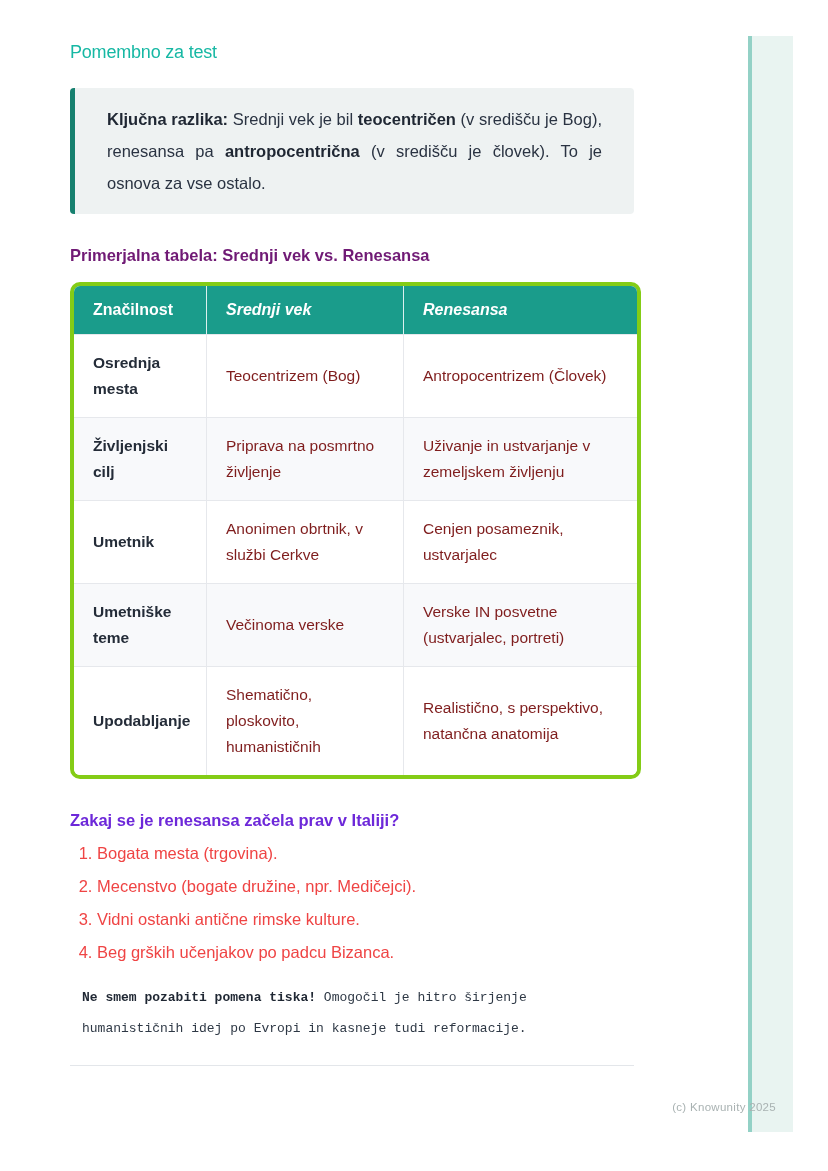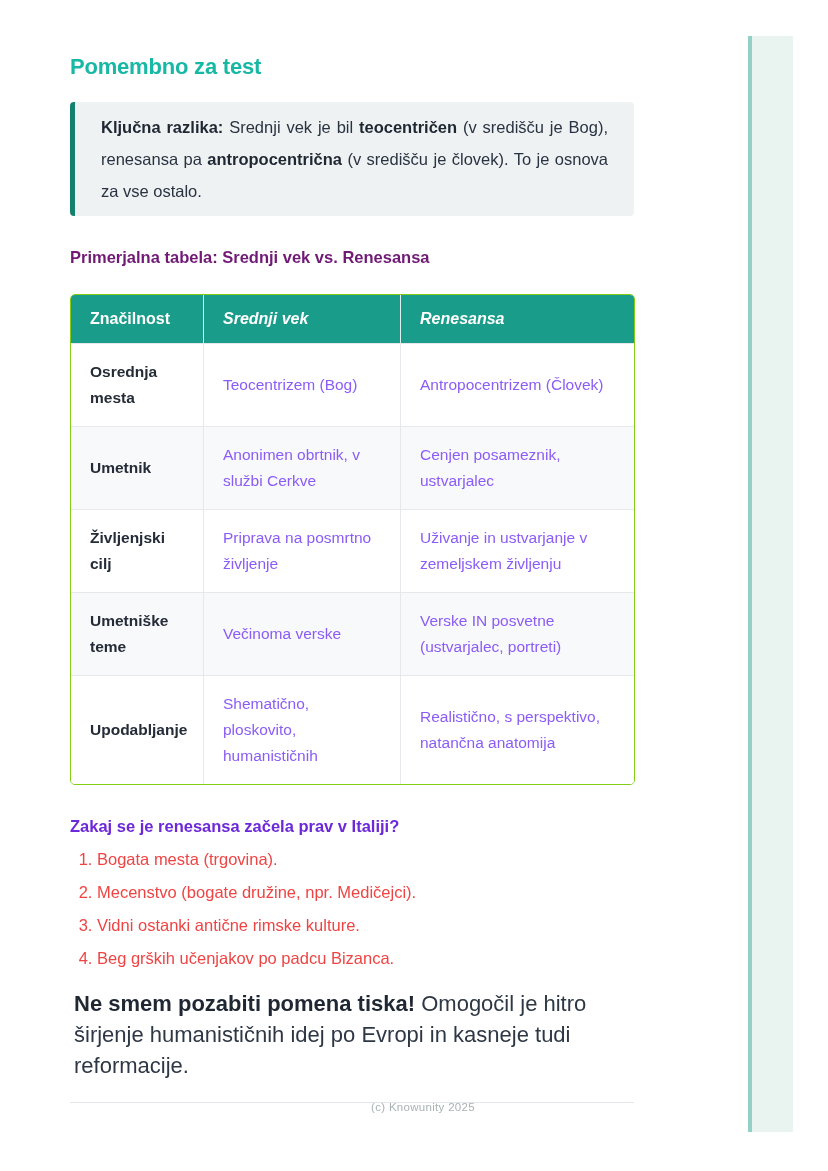--- a/index.html
+++ b/index.html
@@ -25,57 +25,57 @@
 
   .content {
     position: absolute;
     left: 70px;
     top: 0;
     width: 564px;
     z-index: 1;
   }
 
   .page-title {
-    margin: 52px 0 0 0;
-    font-size: 22px;
+    margin: 38px 0 0 0;
+    font-size: 18px;
     line-height: 29px;
-    font-weight: 700;
+    font-weight: 400;
     color: #17b8a4;
     letter-spacing: -0.2px;
   }
 
   .callout {
     margin-top: 21px;
     background: #eef2f2;
     border-left: 5px solid #16806f;
     border-radius: 4px;
     padding: 9px 26px;
   }
   .callout p {
-    margin: 0;
+    margin: 6px;
     font-size: 16.5px;
     line-height: 32px;
     color: #2a3342;
     text-align: justify;
   }
   .b { font-weight: 700; color: #1f2733; }
 
   .table-title {
     margin-top: 30px;
     font-size: 16.5px;
     line-height: 22px;
     font-weight: 700;
     color: #701a75;
   }
 
   .table-wrap {
-    margin-top: 26px;
+    margin-top: 16px;
     width: 563px;
-    border: 1px solid #84cc16;
-    border-radius: 5px;
+    border: 4px solid #84cc16;
+    border-radius: 10px;
     overflow: hidden;
   }
   table {
     border-collapse: separate;
     border-spacing: 0;
     width: 100%;
     table-layout: fixed;
   }
   thead th {
     background: #1a9c8b;
@@ -90,59 +90,60 @@
     padding: 15px 19px;
     font-size: 15.5px;
     line-height: 26px;
     vertical-align: middle;
     border-top: 1px solid #e6e8ec;
     background: #ffffff;
   }
   tbody td + td { border-left: 1px solid #e6e8ec; }
   tbody tr:nth-child(even) td { background: #f8f9fb; }
   td.feature { font-weight: 700; color: #242c38; }
-  td.value { color: #8b5cf6; }
+  td.value { color: #7f1d1d; }
 
   .italy-heading {
     margin-top: 30px;
     font-size: 16.5px;
     line-height: 22px;
     font-weight: 700;
     color: #6d28d9;
   }
   ol.reasons {
     margin: 11px 0 0 0;
     padding-left: 27px;
   }
   ol.reasons li {
     font-size: 16.5px;
     line-height: 23px;
     color: #ef4444;
     margin-bottom: 10px;
   }
 
   .print-note {
-    margin: 18px 0 0 4px;
-    font-size: 22px;
+    margin: 18px 0 0 12px;
+    font-size: 13px;
     line-height: 31px;
     color: #2e3845;
+    font-family: Liberation Mono, monospace;
   }
 
   hr.divider {
     margin: 21px 0 0 0;
     border: none;
     border-top: 1px solid #e3e6ea;
   }
 
   .footer {
     position: absolute;
     top: 1101px;
     left: 70px;
     width: 706px;
-    text-align: center;
+    text-align: right;
     font-size: 11.5px;
     letter-spacing: 0.3px;
     color: #a9b2b2;
     z-index: 2;
   }
 </style>
 </head>
 <body>
 
 <div class="side-stripe"></div>
@@ -171,28 +172,28 @@
           <th>Renesansa</th>
         </tr>
       </thead>
       <tbody>
         <tr>
           <td class="feature">Osrednja mesta</td>
           <td class="value">Teocentrizem (Bog)</td>
           <td class="value">Antropocentrizem (Človek)</td>
         </tr>
         <tr>
+          <td class="feature">Življenjski cilj</td>
+          <td class="value">Priprava na posmrtno življenje</td>
+          <td class="value">Uživanje in ustvarjanje v zemeljskem življenju</td>
+        </tr>
+        <tr>
           <td class="feature">Umetnik</td>
           <td class="value">Anonimen obrtnik, v službi Cerkve</td>
           <td class="value">Cenjen posameznik, ustvarjalec</td>
-        </tr>
-        <tr>
-          <td class="feature">Življenjski cilj</td>
-          <td class="value">Priprava na posmrtno življenje</td>
-          <td class="value">Uživanje in ustvarjanje v zemeljskem življenju</td>
         </tr>
         <tr>
           <td class="feature">Umetniške teme</td>
           <td class="value">Večinoma verske</td>
           <td class="value">Verske IN posvetne (ustvarjalec, portreti)</td>
         </tr>
         <tr>
           <td class="feature">Upodabljanje</td>
           <td class="value">Shematično, ploskovito, humanističnih</td>
           <td class="value">Realistično, s perspektivo, natančna anatomija</td>

